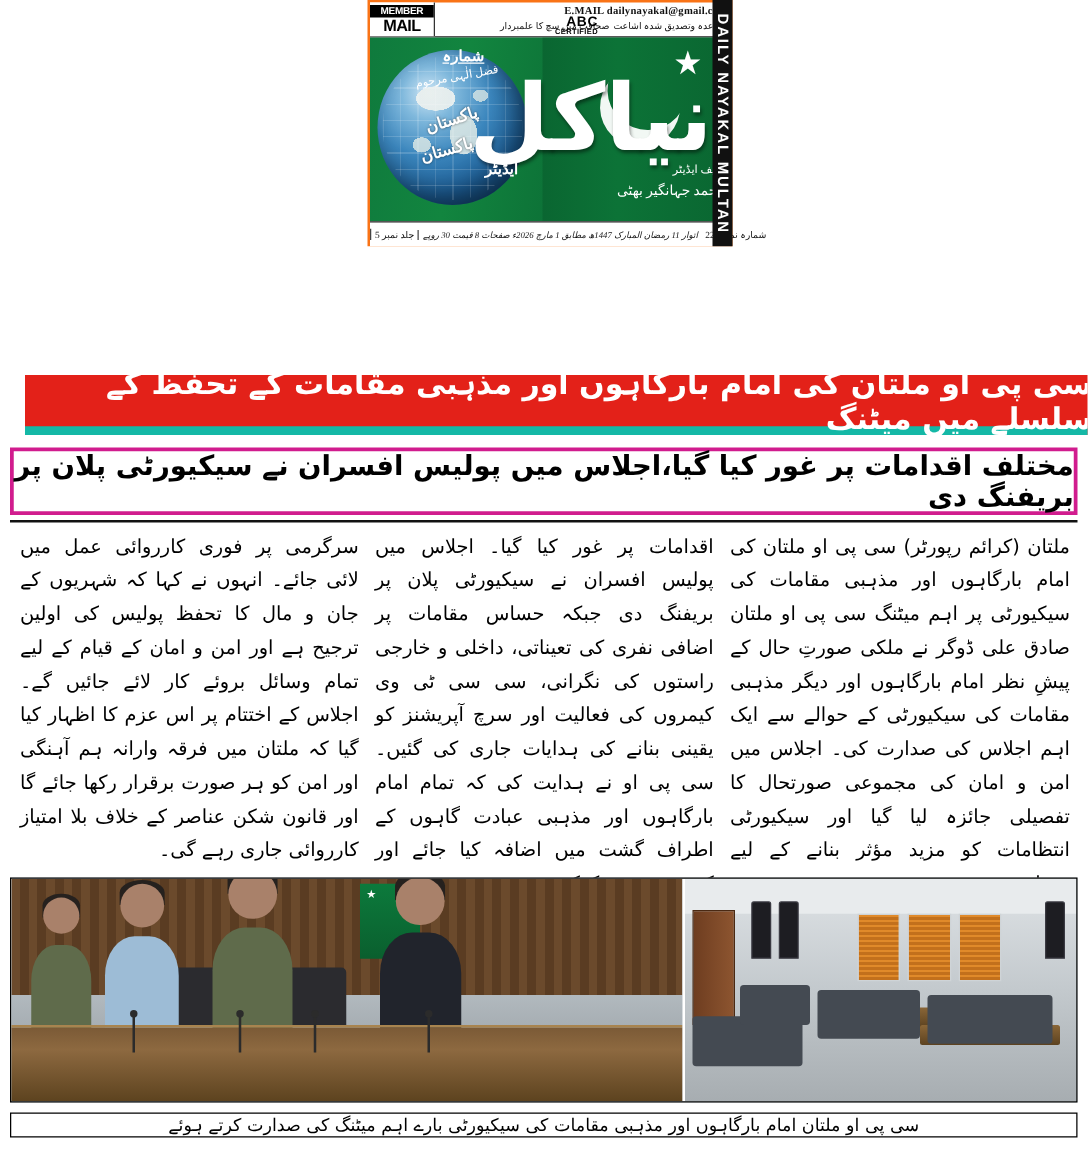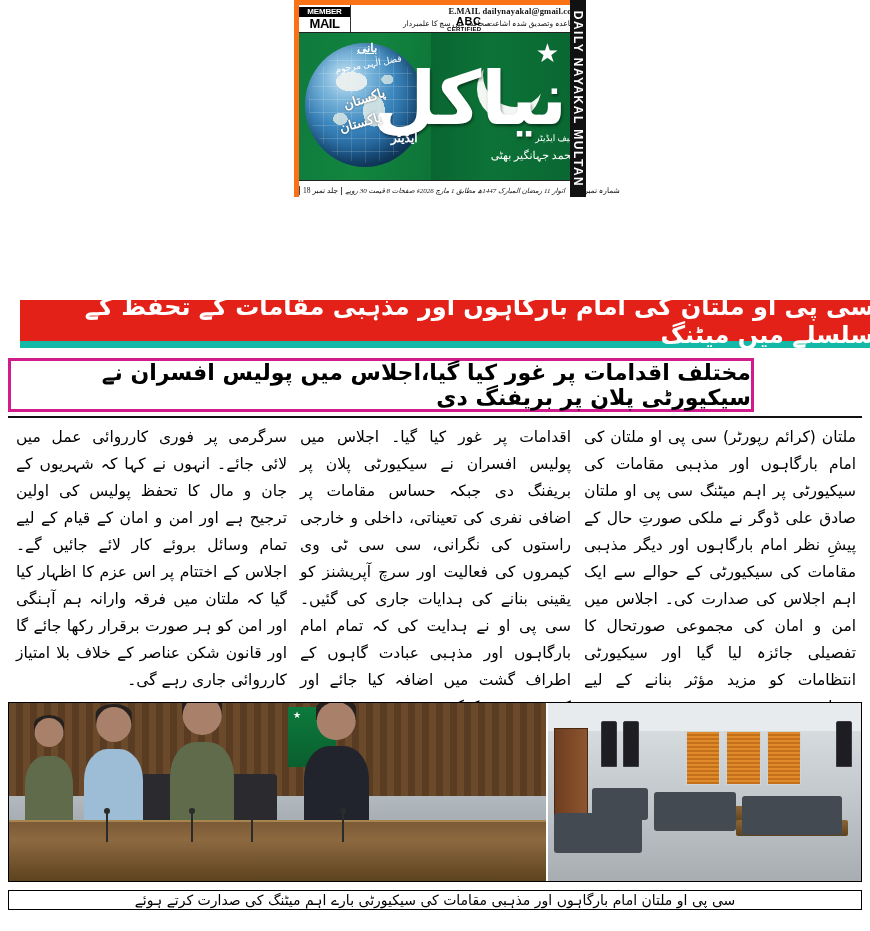--- a/index.html
+++ b/index.html
@@ -8,21 +8,21 @@
     background: #ffffff;
     font-family: "Liberation Serif", "DejaVu Serif", serif;
     overflow: hidden;
   }
   .page { position: relative; width: 870px; height: 931px; background: #fff; }
 
   
   .masthead {
     position: absolute; left: 294px; top: 0px;
     width: 292px; height: 197px;
-    border: 5px solid #f97316;
+    border: 2px solid #f97316;
     background: #fff;
   }
   .mh-topstrip {
     position: relative; height: 28px; width: 100%;
     border-bottom: 1px solid #222;
     display: flex; align-items: stretch;
   }
   .mh-cpne {
     width: 52px; background: #fff; color: #000;
     display: flex; flex-direction: column; justify-content: center; align-items: center;
@@ -167,21 +167,21 @@
   }
   .banner-red {
     position: absolute; left: 20px; top: 300px; width: 854px; height: 48px;
     background: #E32119; color: #ffffff;
     display: flex; align-items: center; justify-content: center;
     direction: rtl; font-family: "DejaVu Sans", sans-serif;
     font-size: 24px; font-weight: bold; letter-spacing: -0.5px;
     border-bottom: 7px solid #14b8a6;
   }
   .banner-magenta {
-    position: absolute; left: 8px; top: 358px; width: 746px; height: 54px;
+    position: absolute; left: 8px; top: 358px; width: 854px; height: 54px;
     border: 3px solid #D11C8E; background: #fff;
     display: flex; align-items: center; justify-content: center;
     direction: rtl; font-family: "DejaVu Sans", sans-serif;
     font-size: 22px; font-weight: bold; color: #000; letter-spacing: -0.5px;
   }
   .rule-under {
     position: absolute; left: 8px; top: 416px; width: 854px; height: 2px; background: #111;
   }
 
   
@@ -279,32 +279,32 @@
 
     <div class="mh-green">
       <div class="flagpart">
         <div class="crescent"></div>
         <div class="star5">★</div>
       </div>
       <div class="globe"></div>
       <div class="globe-urdu gu1">پاکستان</div>
       <div class="globe-urdu gu2">پاکستان</div>
 
-      <div class="lbl-bani">بانی</div>
+      <div class="lbl-bani">شمارہ</div>
       <div class="lbl-bani-name">فضل الٰہی مرحوم</div>
 
       <div class="logo-urdu-big">نیاکل</div>
       <div class="lbl-rozn">روزنامہ</div>
       <div class="lbl-editor">ایڈیٹر</div>
       <div class="lbl-chief">چیف ایڈیٹر</div>
       <div class="lbl-chief-name">محمد جہانگیر بھٹی</div>
     </div>
 
     <div class="mh-dateline">
-      <div class="dl-cell dl-vol">جلد نمبر 18</div>
+      <div class="dl-cell dl-vol">جلد نمبر 5</div>
       <div class="dl-cell dl-mid">اتوار 11 رمضان المبارک 1447ھ مطابق 1 مارچ 2026ء صفحات 8 قیمت 30 روپے</div>
       <div class="dl-cell dl-iss">شمارہ نمبر 220</div>
     </div>
   </div>
 
   <div class="vert-strip">
     <span>DAILY NAYAKAL MULTAN</span>
   </div>
 
 

